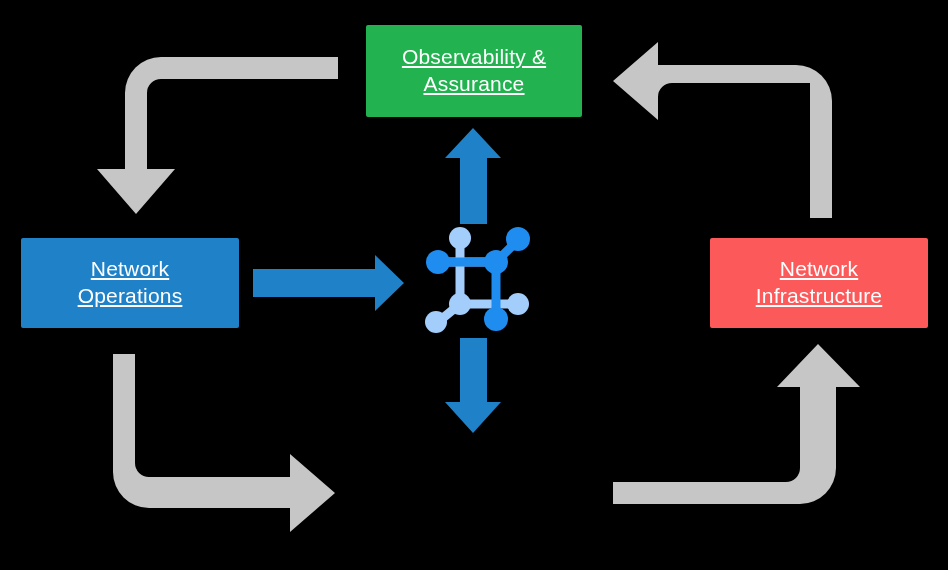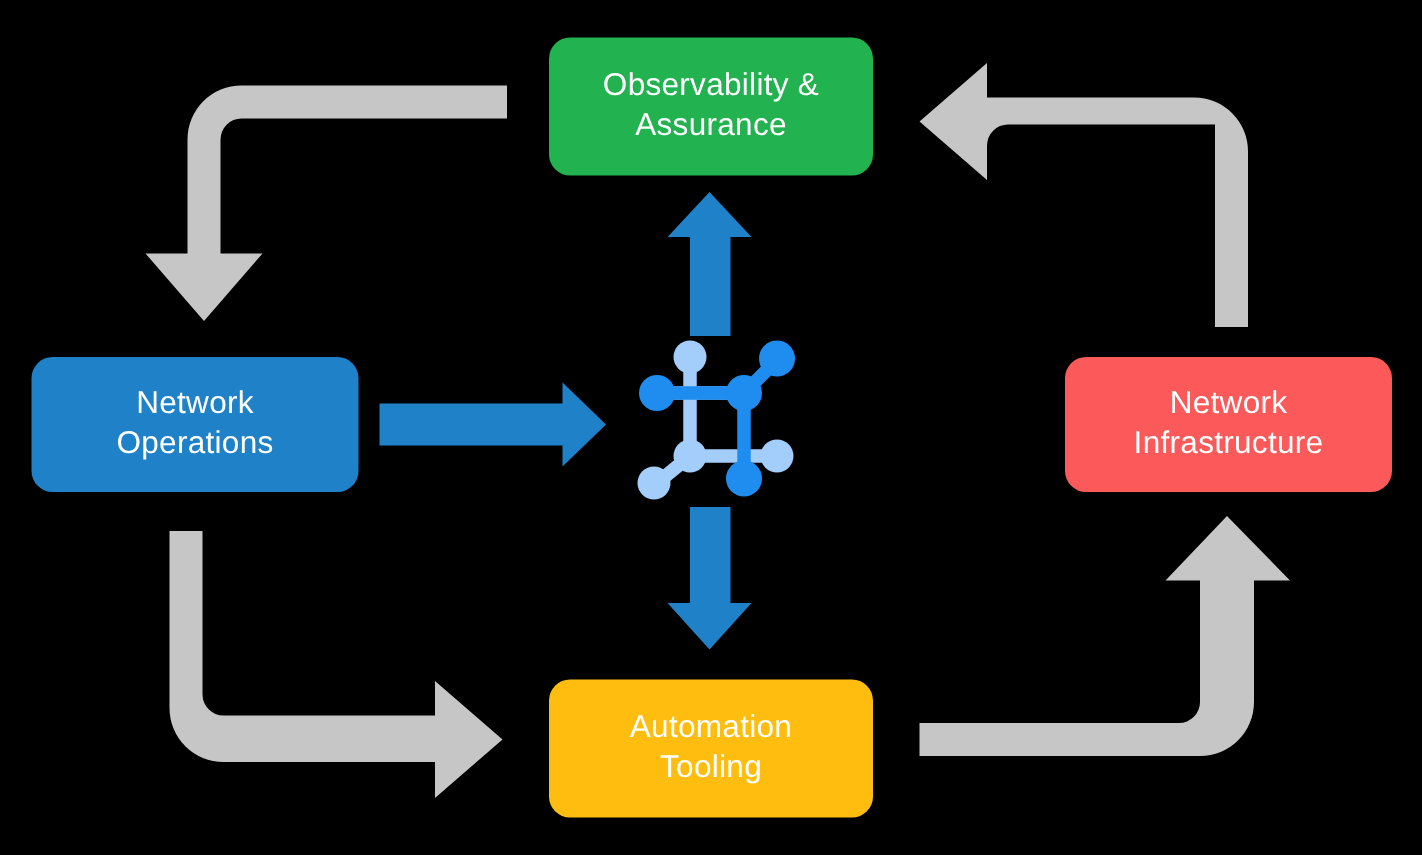--- a/index.html
+++ b/index.html
@@ -10,32 +10,33 @@
   #canvas {
     position: relative;
     width: 948px;
     height: 570px;
     background: #000000;
     overflow: hidden;
     font-family: "Liberation Sans", "DejaVu Sans", sans-serif;
   }
   .node-box {
     position: absolute;
-    border-radius: 14px;
+    border-radius: 2px;
     display: flex;
     align-items: center;
     justify-content: center;
     text-align: center;
     color: #ffffff;
     font-size: 21px;
     line-height: 1.28;
     font-weight: 400;
     letter-spacing: 0.2px;
     box-sizing: border-box;
     padding: 6px 10px;
+    text-decoration: underline;
   }
   .node-label { display: block; white-space: pre-line; }
 
   #box-observability { left: 366px; top: 25px;  width: 216px; height: 92px; }
   #box-operations    { left: 21px;  top: 238px; width: 218px; height: 90px; }
   #box-infrastructure{ left: 710px; top: 238px; width: 218px; height: 90px; }
   #box-automation    { left: 366px; top: 453px; width: 216px; height: 92px; }
 
   .svg-layer {
     position: absolute;
@@ -116,18 +117,14 @@
   <div class="node-box" id="box-operations" style="background:#1f82c8">
     <span class="node-label">Network
 Operations</span>
   </div>
 
   <div class="node-box" id="box-infrastructure" style="background:#fc5a5a">
     <span class="node-label">Network
 Infrastructure</span>
   </div>
 
-  <div class="node-box" id="box-automation" style="background:#ffbe0f">
-    <span class="node-label">Automation
-Tooling</span>
-  </div>
 
 </div>
 
 </body></html>

